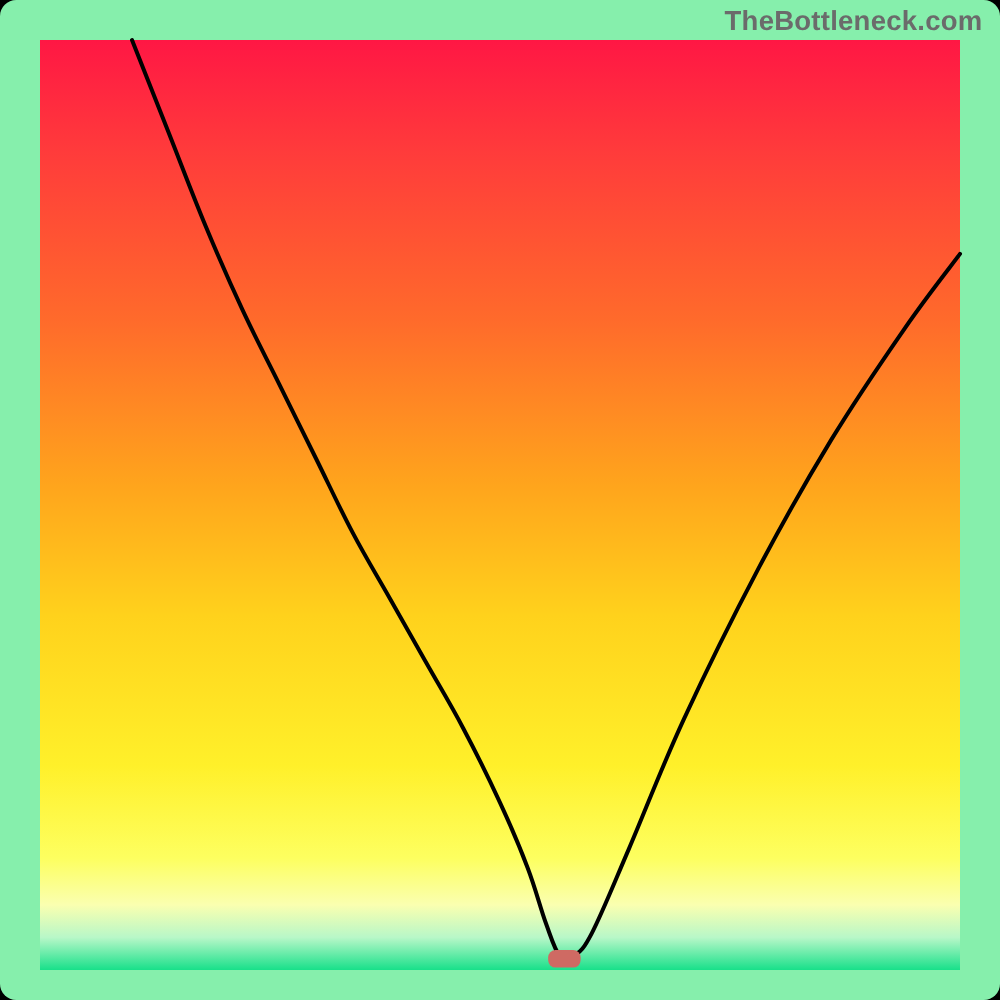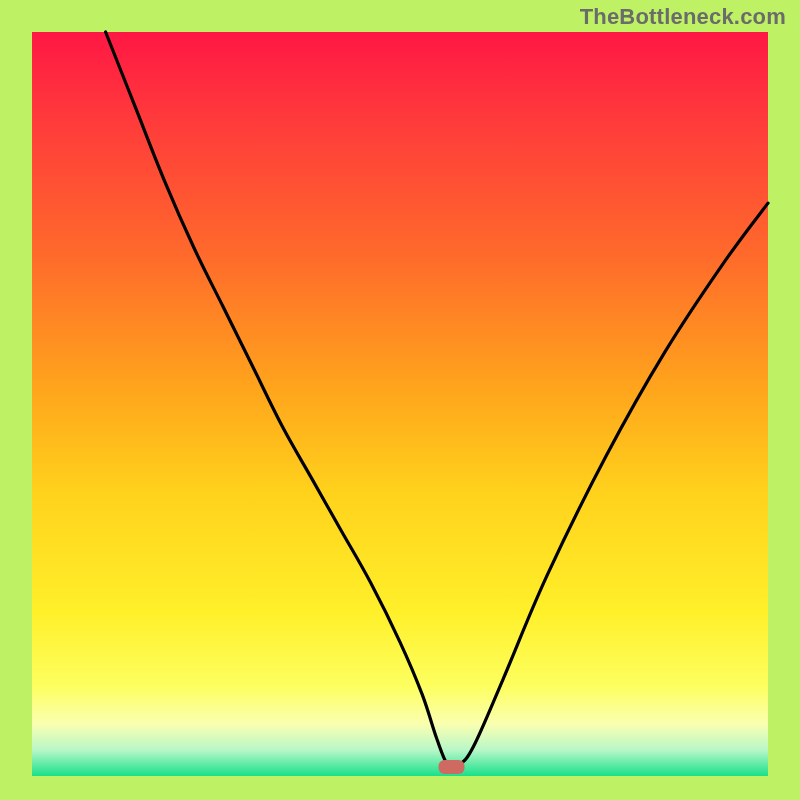--- a/index.html
+++ b/index.html
@@ -10,21 +10,22 @@
     background: #000;
     overflow: hidden;
     font-family: Arial, Helvetica, sans-serif;
   }
   .frame {
     position: absolute;
     top: 0;
     left: 0;
     width: 800px;
     height: 800px;
-    background: #bef264;
+    background: #86efac;
+    border-radius: 13px;
   }
   .watermark {
     position: absolute;
     top: 4px;
     right: 14px;
     color: #6b6b6b;
     font-size: 22px;
     font-weight: 600;
     letter-spacing: 0.2px;
     font-family: Arial, Helvetica, sans-serif;

